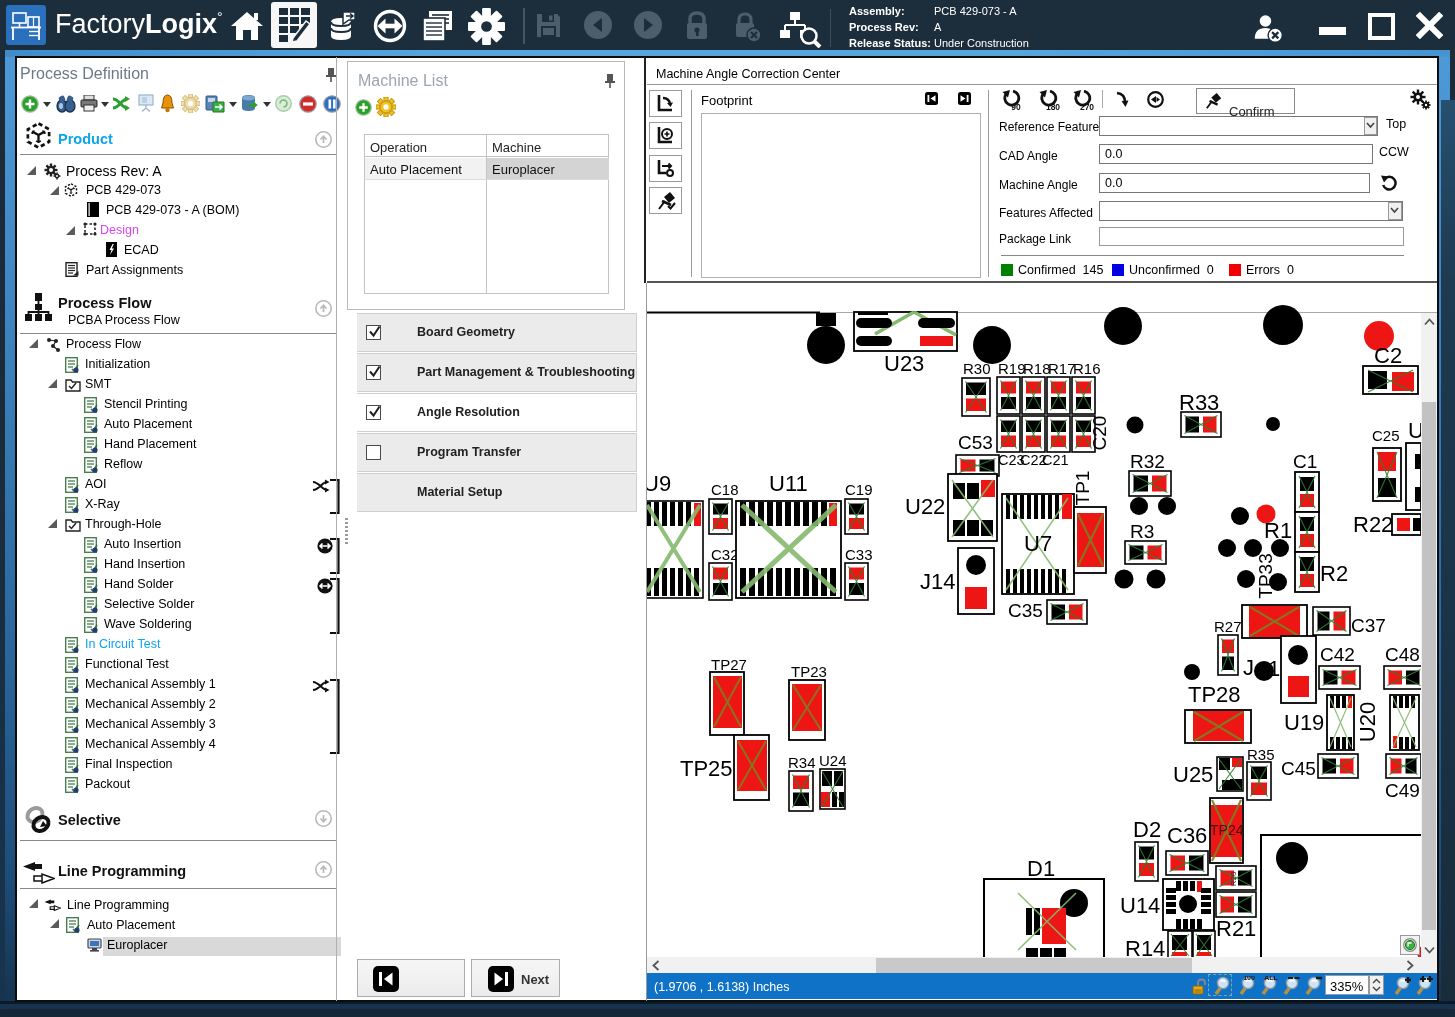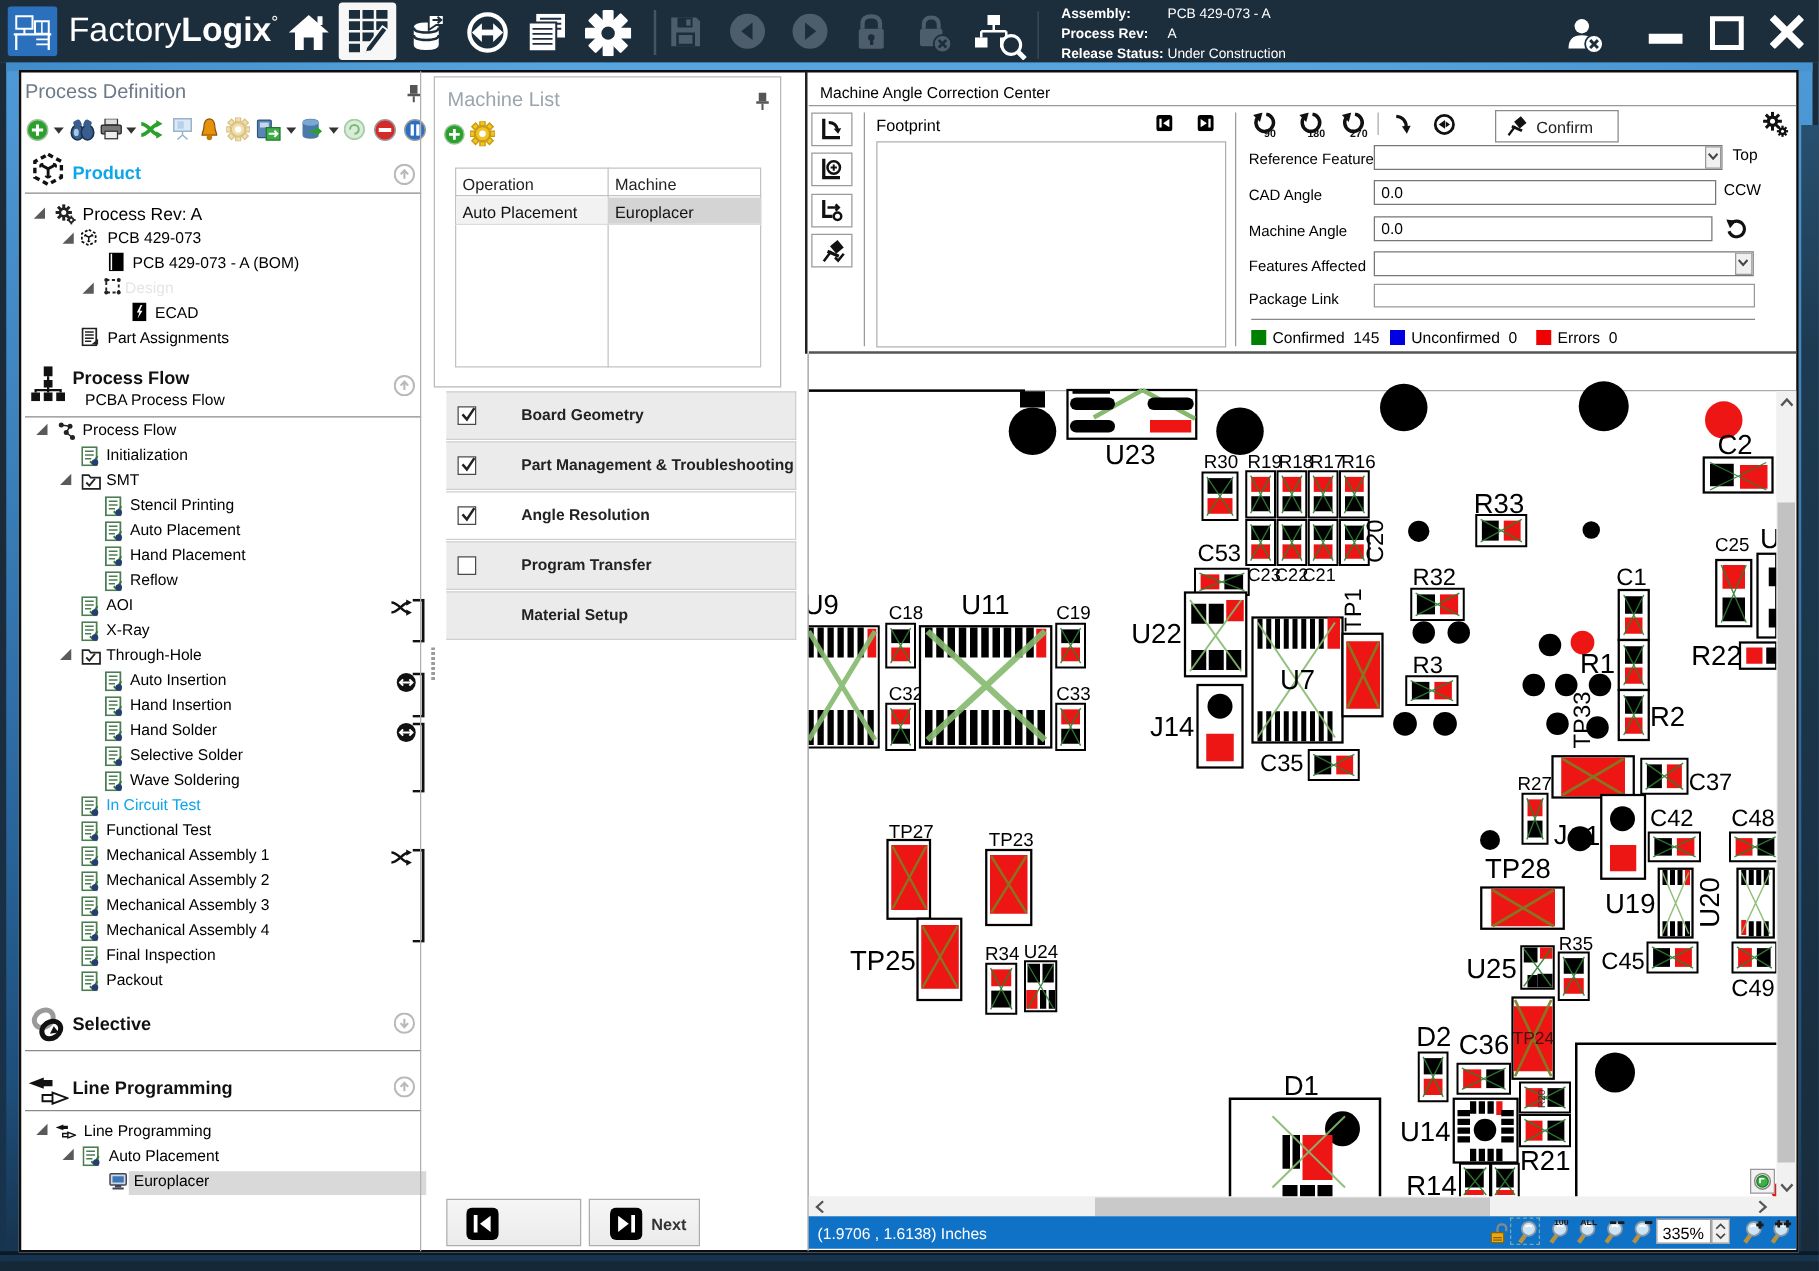--- a/index.html
+++ b/index.html
@@ -267,21 +267,21 @@
 <div class="abs" style="left:66px;top:226px;width:0;height:0;border-left:9px solid transparent;border-bottom:9px solid #5a5a5a;"></div>
 <svg class="abs" style="left:83px;top:222px" width="14" height="14" viewBox="0 0 14 14">
 <rect x="2" y="2" width="10" height="10" fill="none" stroke="#222" stroke-width="1.5" stroke-dasharray="2.5 2"></rect>
 <g fill="#222">
       <circle cx="2" cy="2" r="1.6"></circle>
       <circle cx="12" cy="2" r="1.6"></circle>
       <circle cx="2" cy="12" r="1.6"></circle>
       <circle cx="12" cy="12" r="1.6"></circle>
     </g>
 </svg>
-<div class="tx" style="left:100px;top:223px;font-size:12.5px;color:#e5e5e5;text-align:center;">Design</div>
+<div class="tx" style="left:100px;top:223px;font-size:12.5px;color:#d946ef;text-align:center;">Design</div>
 <svg class="abs" style="left:105px;top:242px" width="13" height="15" viewBox="0 0 13 15">
 <rect x="1" y="0" width="11" height="15" fill="#000"></rect>
 <path d="M7.5 2 L4.5 8 L6.5 8 L5 13 L9 6.5 L6.8 6.5 L8.8 2 Z" fill="#fff"></path>
 </svg>
 <div class="tx" style="left:124px;top:243px;font-size:12.5px;color:#000;">ECAD</div>
 <svg class="abs" style="left:65px;top:262px" width="14" height="15" viewBox="0 0 14 15">
 <rect x="1" y="0.7" width="11" height="13.6" fill="#fff" stroke="#222" stroke-width="1.4"></rect>
 <g stroke="#222" stroke-width="1.2">
       <line x1="3" y1="3.5" x2="10" y2="3.5"></line>
       <line x1="3" y1="6" x2="10" y2="6"></line>
@@ -769,21 +769,21 @@
 <circle cx="8.5" cy="8.5" r="7.3" fill="none" stroke="#111" stroke-width="2.2"></circle>
 <path d="M4 8.5 L9 5 L9 12 Z" fill="#111"></path>
     <path d="M13 8.5 L9.5 6 L9.5 11 Z" fill="#111"></path>
 </svg>
 <div class="abs" style="left:1196px;top:88px;width:99px;height:26px;background:#fff;border:1px solid #8a8a8a;"></div>
 <svg class="abs" style="left:1205px;top:92px" width="18" height="18" viewBox="0 0 20 20">
 <path d="M2 18 L8 10" stroke="#111" stroke-width="2" fill="none"></path>
 <path d="M7 6 L13 1 L18 7 L12 12 Z" fill="#111"></path>
 <path d="M5 10 L14 14" stroke="#111" stroke-width="2.6"></path>
 </svg>
-<div class="tx" style="left:1229px;top:94px;font-size:13px;color:#222;">Confirm</div>
+<div class="tx" style="left:1229px;top:104px;font-size:13px;color:#222;">Confirm</div>
 <svg class="abs" style="left:1410px;top:89px" width="21" height="21" viewBox="0 0 21 21">
 <g fill="#111">
       <circle cx="8" cy="8" r="4.6"></circle>
       <rect x="6.8" y="0.5" width="2.4" height="15"></rect>
       <rect x="0.5" y="6.8" width="15" height="2.4"></rect>
 <rect x="6.8" y="0.5" width="2.4" height="15" transform="rotate(45 8 8)"></rect>
       <rect x="6.8" y="0.5" width="2.4" height="15" transform="rotate(-45 8 8)"></rect>
     </g>
 <circle cx="8" cy="8" r="2" fill="#fff"></circle>
 <g fill="#111">

